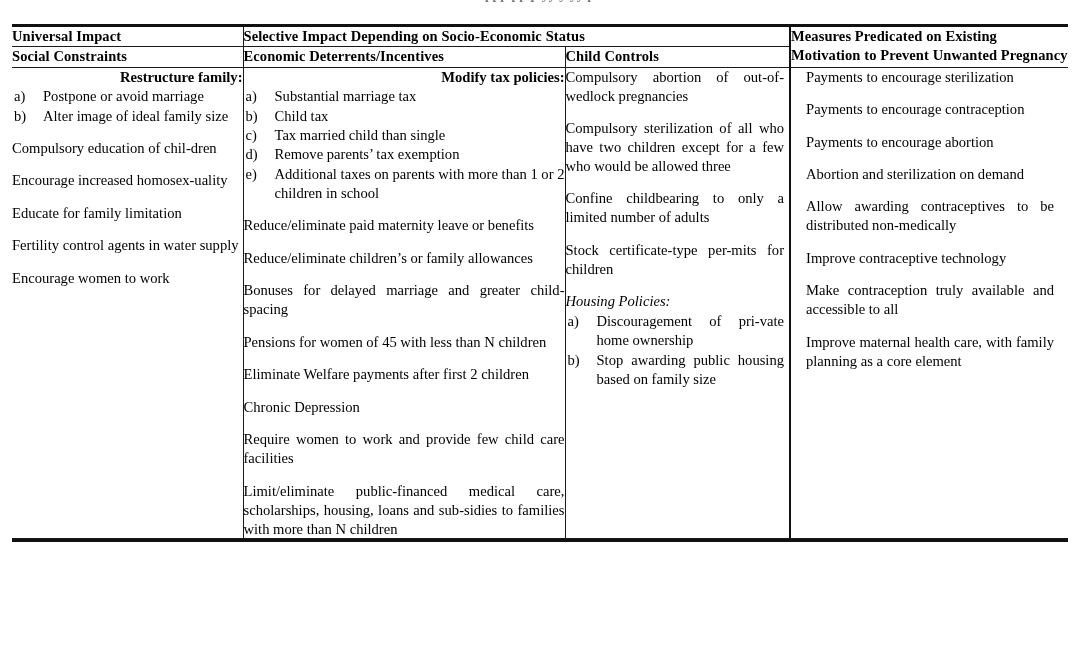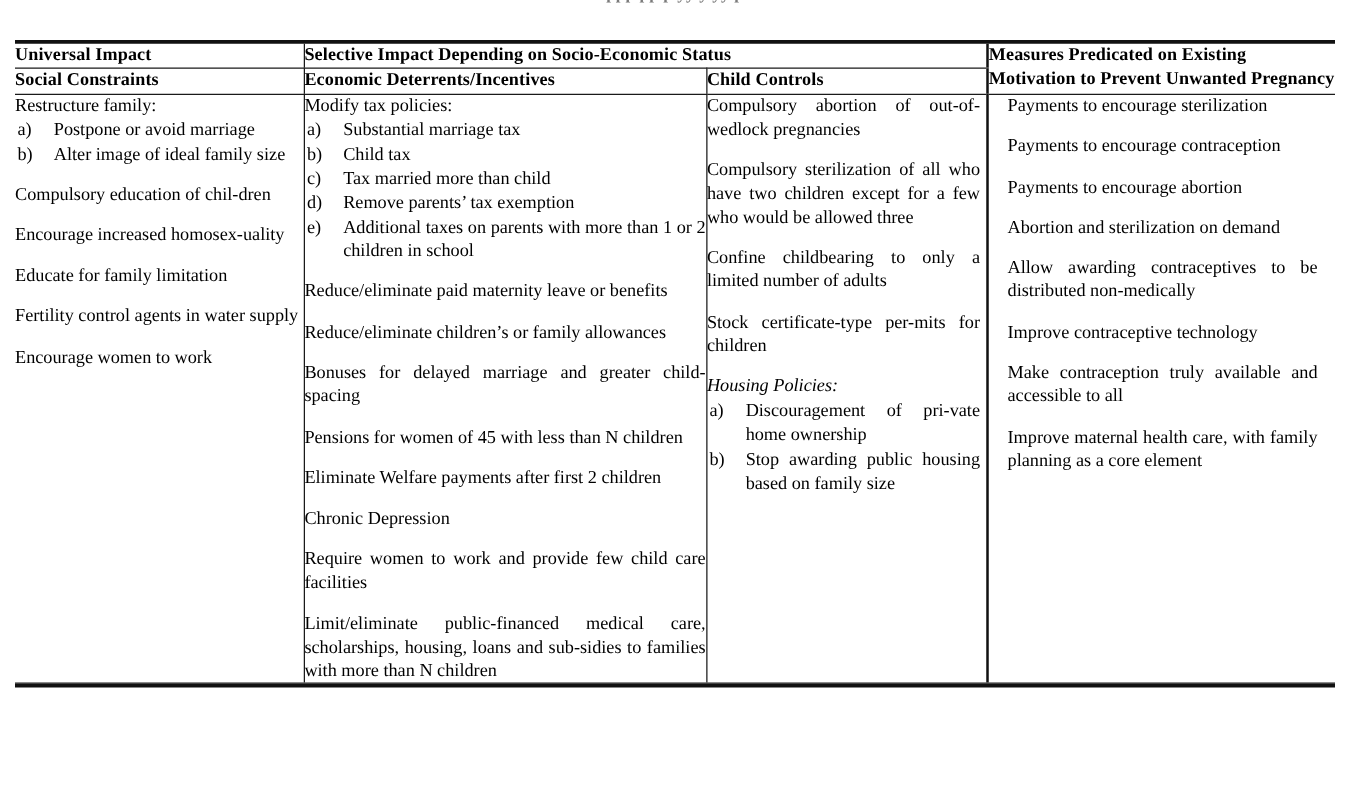--- a/index.html
+++ b/index.html
@@ -35,21 +35,21 @@
     font-weight: bold;
     color: #7a7a7a;
     letter-spacing: 0.2px;
     white-space: nowrap;
     text-align: center;
   }
 
   .table-wrap {
     position: absolute;
     left: 12px;
-    top: 32px;
+    top: 24px;
     width: 1056px;
   }
 
   .rule-heavy {
     height: 0;
     border-top: 3.5px solid #111;
     width: 100%;
   }
   .rule-thin {
     height: 0;
@@ -131,21 +131,22 @@
   }
   .lettered > li > .lbl {
     position: absolute;
     left: 2px;
     top: 0;
     width: 26px;
     text-align: left;
   }
   .lead-line {
     margin: 0 0 0.5px 0;
-    text-align: left;
+    text-align: right;
+    font-weight: bold;
   }
 
   .group { margin: 0 0 13.5px 0; }
   .group:last-child { margin-bottom: 0; }
 
   .source-row {
     padding: 7px 8px 6px 10px;
     font-size: 14.4px;
     line-height: 1.25;
     white-space: nowrap;
@@ -211,21 +212,21 @@
               <div class="blk">Educate for family limitation</div>
               <div class="blk">Fertility control agents in water supply</div>
               <div class="blk">Encourage women to work</div>
             </td>
           <td class="body-cell vr-right">
               <div class="group">
                 <div class="lead-line">Modify tax policies:</div>
                 <ul class="lettered" style="margin-bottom: 0px;">
                   <li><span class="lbl">a)</span><span>Substantial marriage tax</span></li>
                   <li><span class="lbl">b)</span><span>Child tax</span></li>
-                  <li><span class="lbl">c)</span><span>Tax married more than child</span></li>
+                  <li><span class="lbl">c)</span><span>Tax married child than single</span></li>
                   <li><span class="lbl">d)</span><span>Remove parents’ tax exemption</span></li>
                   <li><span class="lbl">e)</span><span>Additional taxes on parents with more than 1 or 2 children in school</span></li>
                 </ul>
               </div>
               <div class="blk">Reduce/eliminate paid maternity leave or benefits</div>
               <div class="blk">Reduce/eliminate children’s or family allowances</div>
               <div class="blk">Bonuses for delayed marriage and greater child-​spacing</div>
               <div class="blk">Pensions for women of 45 with less than N children</div>
               <div class="blk">Eliminate Welfare payments after first 2 children</div>
               <div class="blk">Chronic Depression</div>

